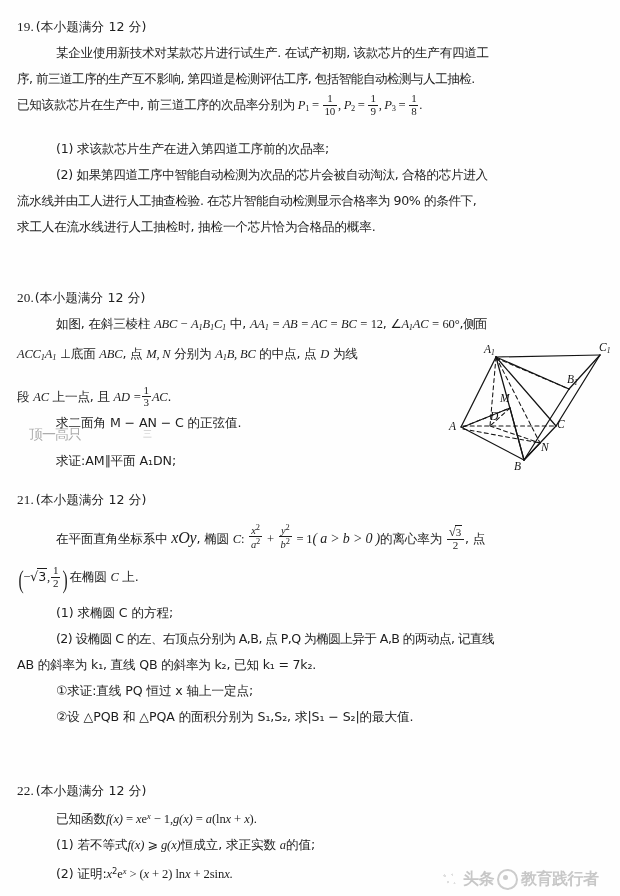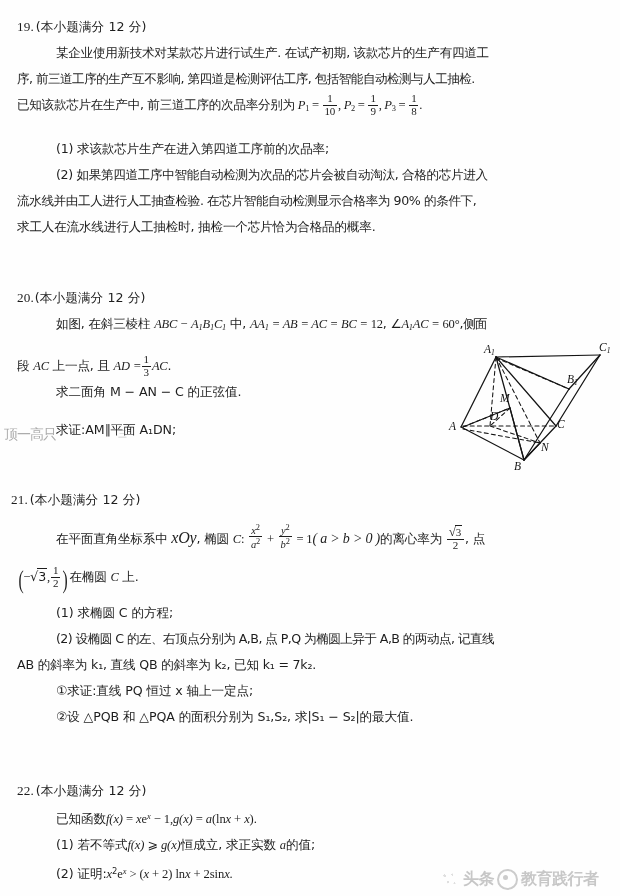--- a/index.html
+++ b/index.html
@@ -70,20 +70,21 @@
 
   
   .ghost {
     position: absolute;
     font-family: "DejaVu Sans", sans-serif;
     font-size: 14px;
     color: #7a7a7a;
     opacity: 0.62;
     letter-spacing: -1px;
     white-space: nowrap;
+    margin-left: 25px;
   }
   .ghost.small { font-size: 9px; opacity: 0.4; }
 
   
   .figure {
     position: absolute;
     left: 444px;
     top: 330px;
     width: 176px;
     height: 150px;
@@ -168,20 +169,31 @@
     <div class="line" style="padding-left:17px;">
       <span class="num">20.</span><span class="cn" style="margin-left:1px;">(本小题满分 12 分)</span>
     </div>
     <div class="line cn indent3" style="letter-spacing:-0.2px;">
       <span>如图, 在斜三棱柱</span>
       <span class="mi" style="font-size:12.5px;">ABC − A<span class="sub">1</span>B<span class="sub">1</span>C<span class="sub">1</span></span>
       <span>中,</span>
       <span class="mi" style="font-size:12.5px;">AA<span class="sub">1</span> = AB = AC = BC = <span class="mu">12</span></span>,
       <span class="mi" style="font-size:12.5px;"><span class="mu">∠</span>A<span class="sub">1</span>AC = <span class="mu">60°</span></span>,<span style="letter-spacing:-1px;">侧面</span>
     </div>
+    <div class="line cn indent1" style="letter-spacing:-0.2px;">
+      <span class="mi" style="font-size:12.5px;">ACC<span class="sub">1</span>A<span class="sub">1</span></span>
+      <span class="mu">⊥</span><span>底面</span>
+      <span class="mi" style="font-size:12.5px;">ABC</span><span>, 点</span>
+      <span class="mi" style="font-size:12.5px;">M, N</span>
+      <span>分别为</span>
+      <span class="mi" style="font-size:12.5px;">A<span class="sub">1</span>B, BC</span>
+      <span>的中点, 点</span>
+      <span class="mi" style="font-size:12.5px;">D</span>
+      <span>为线</span>
+    </div>
     <div class="line cn indent1" style="margin-top:12px;letter-spacing:-0.2px;">
       <span>段</span>
       <span class="mi" style="font-size:12.5px;">AC</span>
       <span>上一点, 且</span>
       <span class="mi" style="font-size:12.5px;">AD</span>
       <span class="mu">=</span><span class="frac"><span class="nu">1</span><span class="de">3</span></span><span class="mi" style="font-size:12.5px;">AC</span>.
     </div>
     <div class="line cn indent3" style="letter-spacing:-0.1px;">求二面角 M − AN − C 的正弦值.</div>
     <div class="line cn indent3" style="margin-top:12px;letter-spacing:-0.1px;">求证:AM∥平面 A₁DN;</div>
   </div>
@@ -237,21 +249,21 @@
     <span class="flabel" style="left:123px; top:43px;text-align:center;">B<span class="sub">1</span></span>
     <span class="flabel" style="left:56px; top:62px;">M</span>
     <span class="flabel" style="left:46px; top:80px;">D</span>
     <span class="flabel" style="left:5px; top:90px;">A</span>
     <span class="flabel" style="left:113px; top:88px;">C</span>
     <span class="flabel" style="left:97px; top:111px;">N</span>
     <span class="flabel" style="left:70px; top:130px;">B</span>
   </div>
 
   <div class="q-block" style="top:487px;">
-    <div class="line" style="padding-left:11px;">
+    <div class="line" style="padding-left:17px;">
       <span class="num">21.</span><span class="cn" style="margin-left:2px;">(本小题满分 12 分)</span>
     </div>
     <div class="line cn indent3" style="margin-top:10px;letter-spacing:-0.2px;">
       <span>在平面直角坐标系中</span>
       <span class="mi" style="font-size:16px;">xOy</span><span>, 椭圆</span>
       <span class="mi" style="font-size:12.5px;">C</span><span class="mu">:</span>
       <span class="frac" style="font-size:10.5px;"><span class="nu"><span class="mi">x</span><span class="sup">2</span></span><span class="de"><span class="mi">a</span><span class="sup">2</span></span></span>
       <span class="mu">+</span>
       <span class="frac" style="font-size:10.5px;"><span class="nu"><span class="mi">y</span><span class="sup">2</span></span><span class="de"><span class="mi">b</span><span class="sup">2</span></span></span>
       <span class="mu">= 1</span><span class="mi" style="font-size:14px;">( a &gt; b &gt; 0 )</span><span>的离心率为</span>

